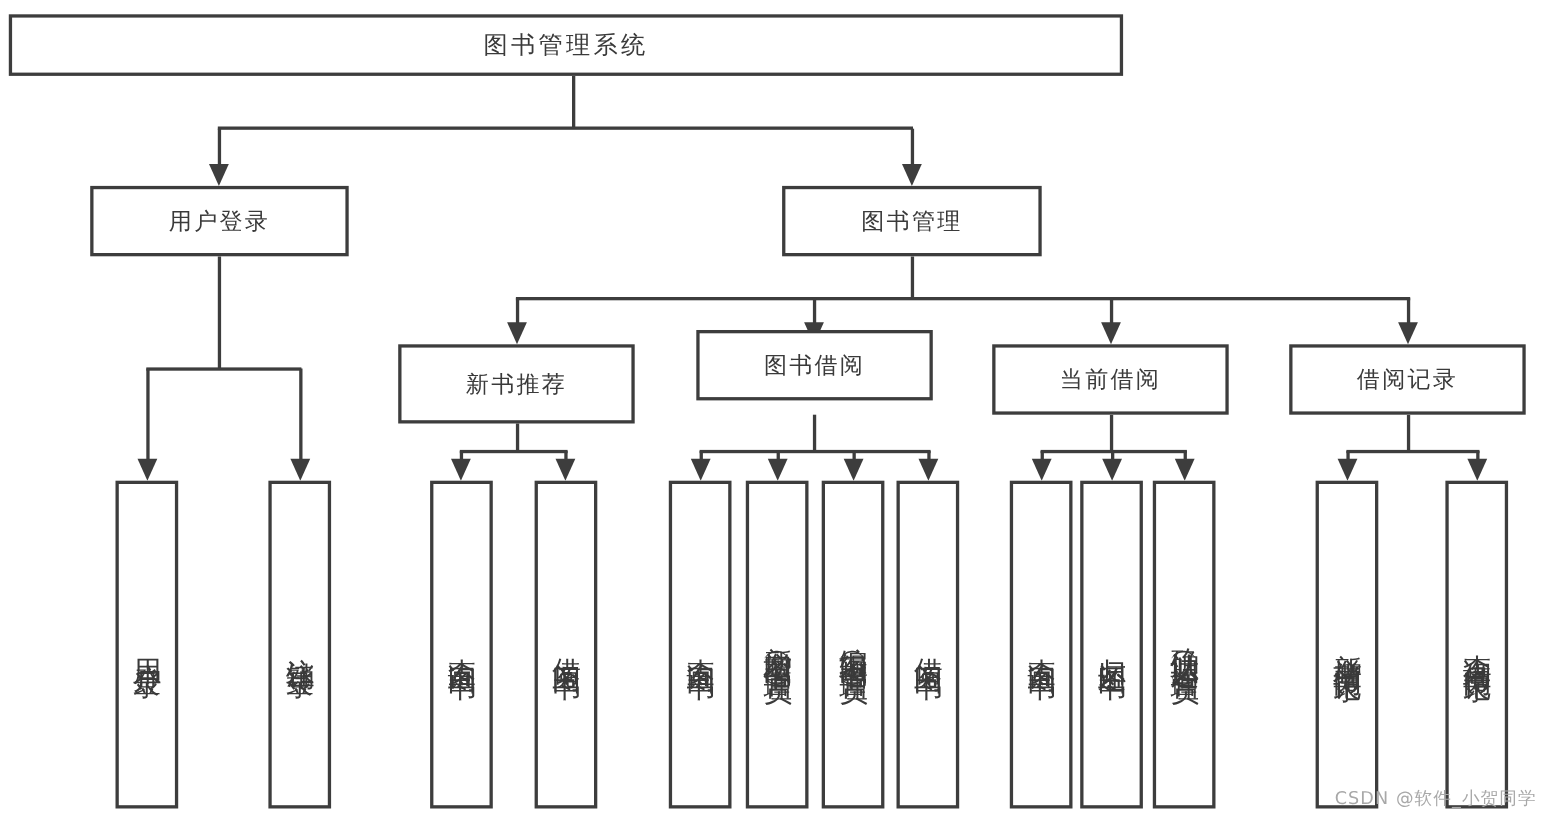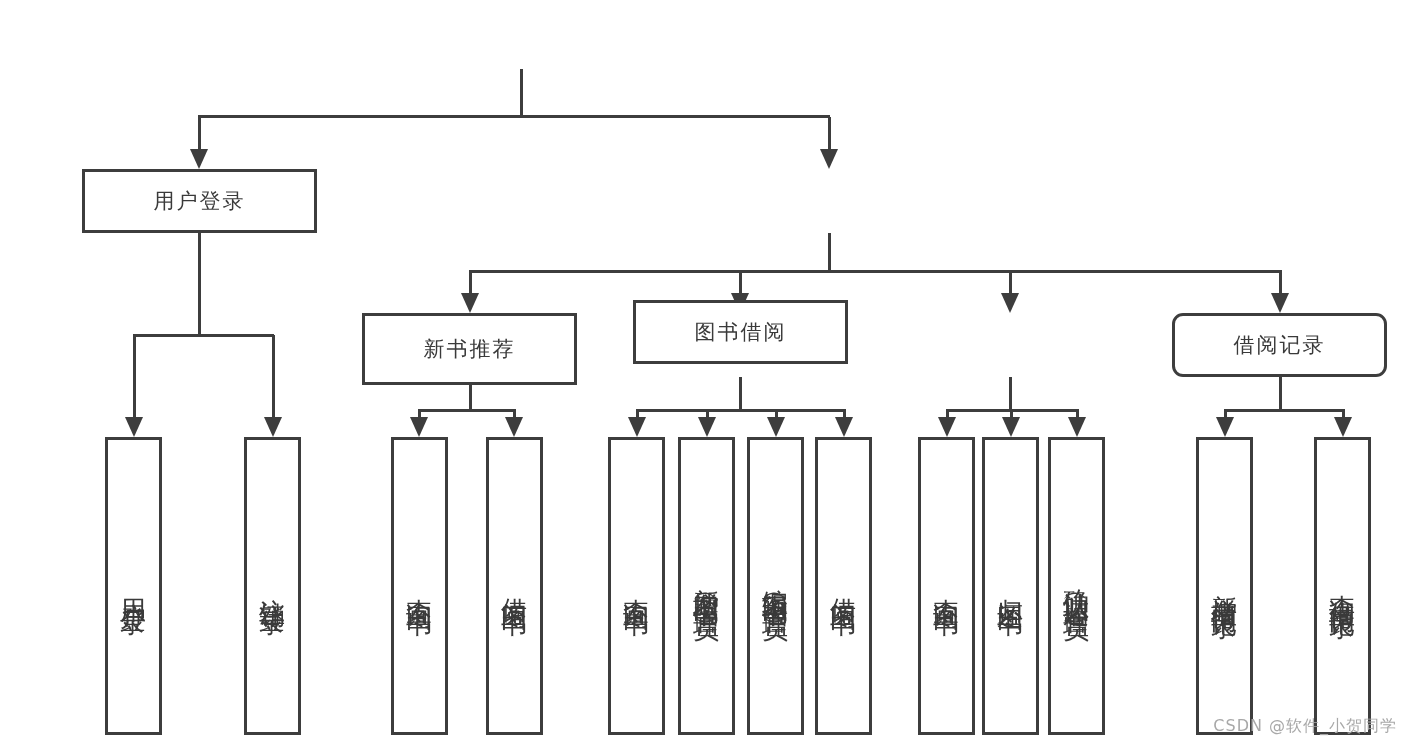--- a/index.html
+++ b/index.html
@@ -88,32 +88,41 @@
   <div class="arrow" style="left:628px;top:417px;"></div>
   <div class="arrow" style="left:698px;top:417px;"></div>
   <div class="arrow" style="left:767px;top:417px;"></div>
   <div class="arrow" style="left:835px;top:417px;"></div>
   <div class="arrow" style="left:938px;top:417px;"></div>
   <div class="arrow" style="left:1002px;top:417px;"></div>
   <div class="arrow" style="left:1068px;top:417px;"></div>
   <div class="arrow" style="left:1216px;top:417px;"></div>
   <div class="arrow" style="left:1334px;top:417px;"></div>
 
+  <div class="node root" style="left:8px;top:13px;width:1013px;height:56px;">
+    <span>图书管理系统</span>
+  </div>
 
   <div class="node" style="left:82px;top:169px;width:235px;height:64px;">
     <span>用户登录</span>
+  </div>
+  <div class="node" style="left:711px;top:169px;width:236px;height:64px;">
+    <span>图书管理</span>
   </div>
 
   <div class="node" style="left:362px;top:313px;width:215px;height:72px;">
     <span>新书推荐</span>
   </div>
   <div class="node" style="left:633px;top:300px;width:215px;height:64px;">
     <span>图书借阅</span>
   </div>
-  <div class="node" style="left:1172px;top:313px;width:215px;height:64px;border-radius:11px;">
+  <div class="node" style="left:902px;top:313px;width:215px;height:64px;">
+    <span>当前借阅</span>
+  </div>
+  <div class="node" style="left:1172px;top:313px;width:215px;height:64px;">
     <span>借阅记录</span>
   </div>
 
   <div class="node leaf" style="left:105px;">
     <span class="vtext">用户登录</span>
   </div>
   <div class="node leaf" style="left:244px;">
     <span class="vtext">注销登录</span>
   </div>
 

